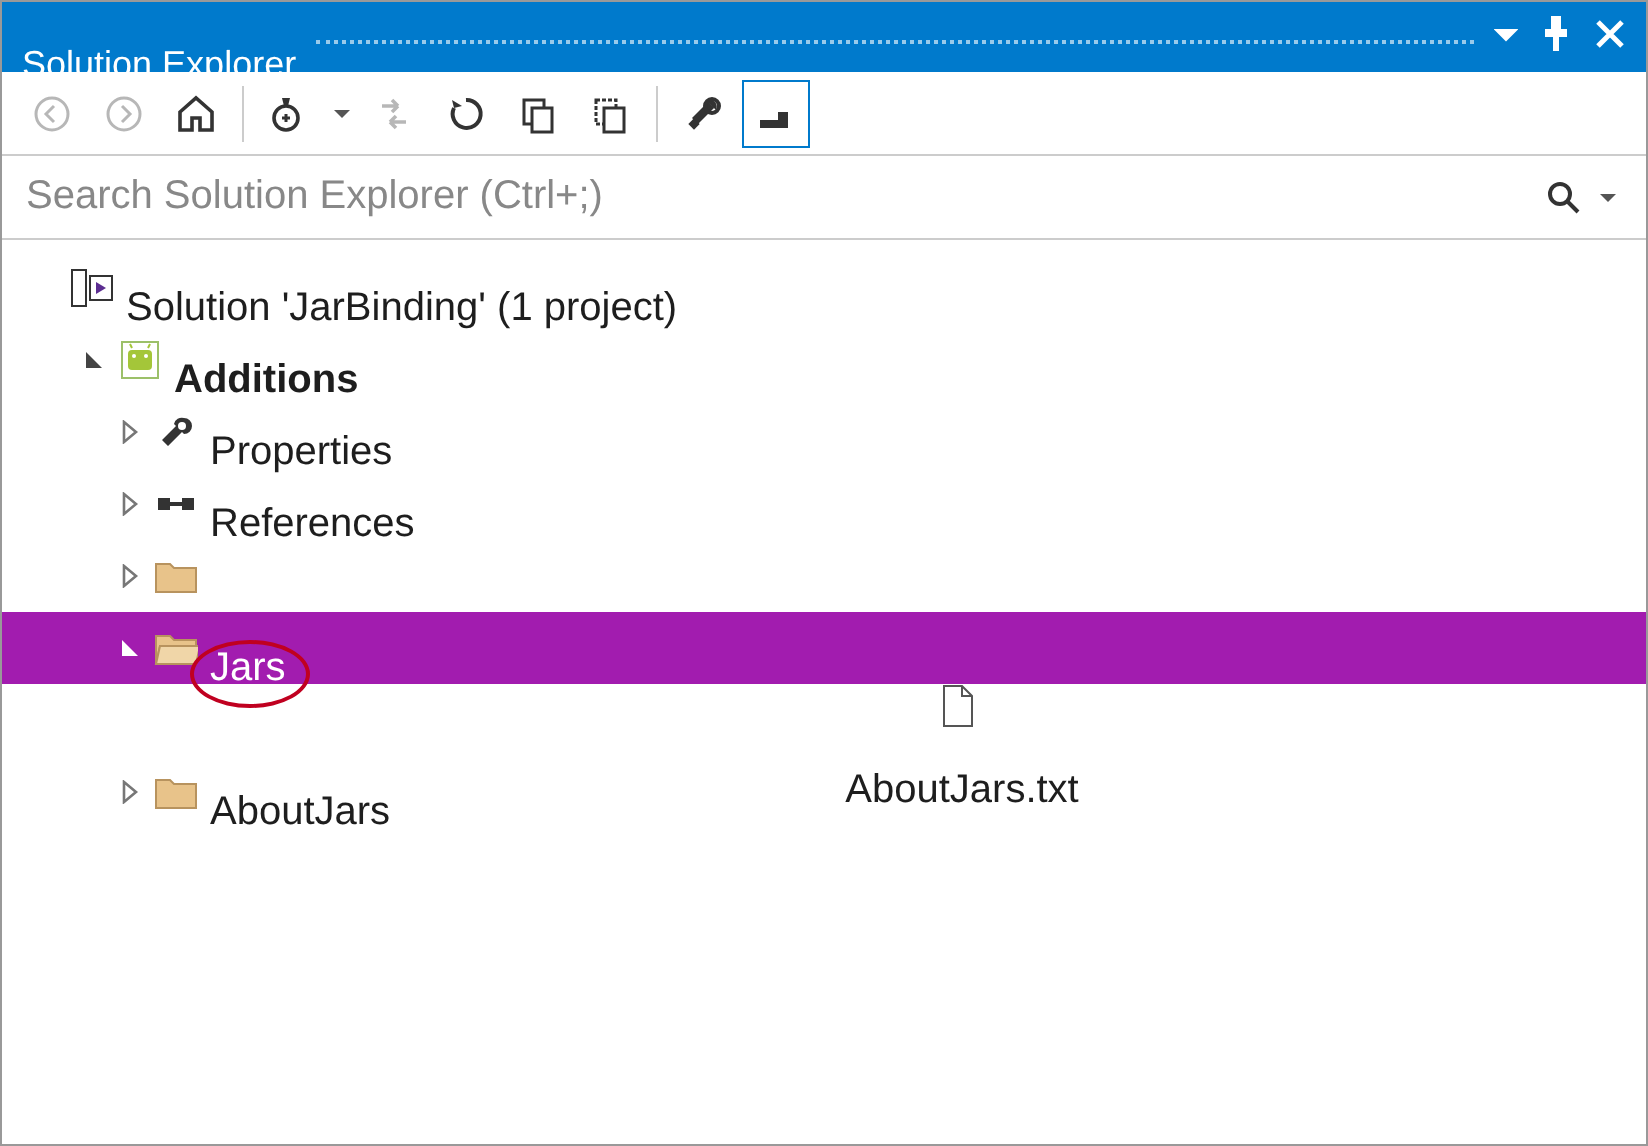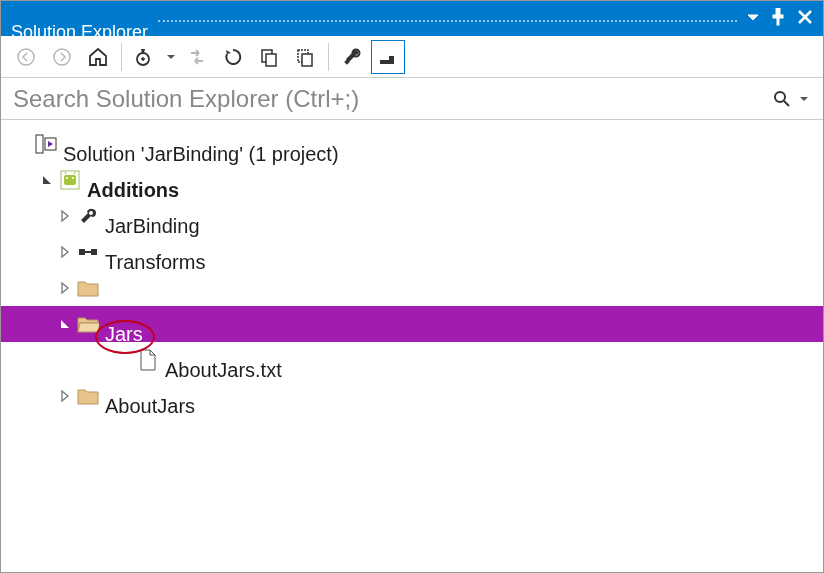--- a/index.html
+++ b/index.html
@@ -12,33 +12,33 @@
     .titlebar-icons svg { fill: #fff; stroke: #fff; }
     
     .toolbar { height: 42px; display: flex; align-items: center; padding: 0 8px; gap: 2px; border-bottom: 1px solid #ccc; }
     .tb-btn { width: 34px; height: 34px; display: flex; align-items: center; justify-content: center; cursor: pointer; }
     .tb-btn.disabled svg { opacity: 0.35; }
     .tb-sep { width: 1px; height: 28px; background: #ccc; margin: 0 4px; }
     .tb-btn.active { border: 1px solid #007acc; }
     .tb-dropdown { width: 14px; display: flex; align-items: center; justify-content: center; }
     
     .searchbar { height: 42px; border-bottom: 1px solid #ccc; display: flex; align-items: center; padding: 0 12px; }
-    .searchbar input { flex: 1; border: none; outline: none; font-size: 24px; color: #666; font-family: inherit; }
+    .searchbar input { flex: 1; border: none; outline: none; font-size: 20px; color: #666; font-family: inherit; }
     .searchbar input::placeholder { color: #888; }
     .search-icon-btn { width: 30px; display: flex; align-items: center; justify-content: center; }
     
     .tree { padding: 6px 0 0 0; font-size: 20px; color: #1e1e1e; user-select: none; }
     .tree-row { height: 36px; display: flex; align-items: center; padding-left: 12px; cursor: pointer; }
     .tree-row.selected { background: #a21caf; color: #fff; }
     .tree-row .arrow { width: 20px; display: flex; justify-content: center; align-items: center; }
     .tree-row .icon { width: 26px; display: flex; justify-content: center; align-items: center; }
     .tree-row .label { padding-left: 4px; margin-top: 20px; }
     .indent-1 { padding-left: 36px; }
     .indent-2 { padding-left: 54px; }
-    .indent-3 { padding-left: 134px; }
+    .indent-3 { padding-left: 134px; flex-direction: column; }
     .bold { font-weight: 600; }
     
     .red-circle { position: relative; }
     .red-circle::after {
       content: '';
       position: absolute;
       left: -6px; top: -3px;
       width: 56px; height: 30px;
       border: 2.5px solid #c00020;
       border-radius: 50%;
@@ -198,37 +198,37 @@
         <svg width="12" height="12" viewBox="0 0 12 12">
           <path d="M3 1 L9 6 L3 11 Z" fill="none" stroke="#777" stroke-width="1.3"></path>
         </svg>
       </span>
     <span class="icon">
       <svg width="20" height="20" viewBox="0 0 20 20">
           <path d="M14 3 A4 4 0 0 1 14 11 L13 10 L6 17 L3 14 L10 7 L9 6 A4 4 0 0 1 14 3" fill="#333"></path>
           <circle cx="13" cy="7" r="2" fill="#fff"></circle>
         </svg>
     </span>
-    <span class="label">JarBinding</span>
+    <span class="label">Properties</span>
   </div>
 
   <div class="tree-row indent-2">
     <span class="arrow">
         <svg width="12" height="12" viewBox="0 0 12 12">
           <path d="M3 1 L9 6 L3 11 Z" fill="none" stroke="#777" stroke-width="1.3"></path>
         </svg>
       </span>
     <span class="icon">
       <svg width="20" height="16" viewBox="0 0 20 16">
           <rect x="1" y="5" width="6" height="6" fill="#333"></rect>
           <path d="M7 8 L13 8" stroke="#333" stroke-width="2"></path>
           <rect x="13" y="5" width="6" height="6" fill="#333"></rect>
         </svg>
     </span>
-    <span class="label">Transforms</span>
+    <span class="label">References</span>
   </div>
 
   <div class="tree-row indent-2">
     <span class="arrow">
         <svg width="12" height="12" viewBox="0 0 12 12">
           <path d="M3 1 L9 6 L3 11 Z" fill="none" stroke="#777" stroke-width="1.3"></path>
         </svg>
       </span>
     <span class="icon">
       <svg class="folder-icon" viewBox="0 0 22 18">

